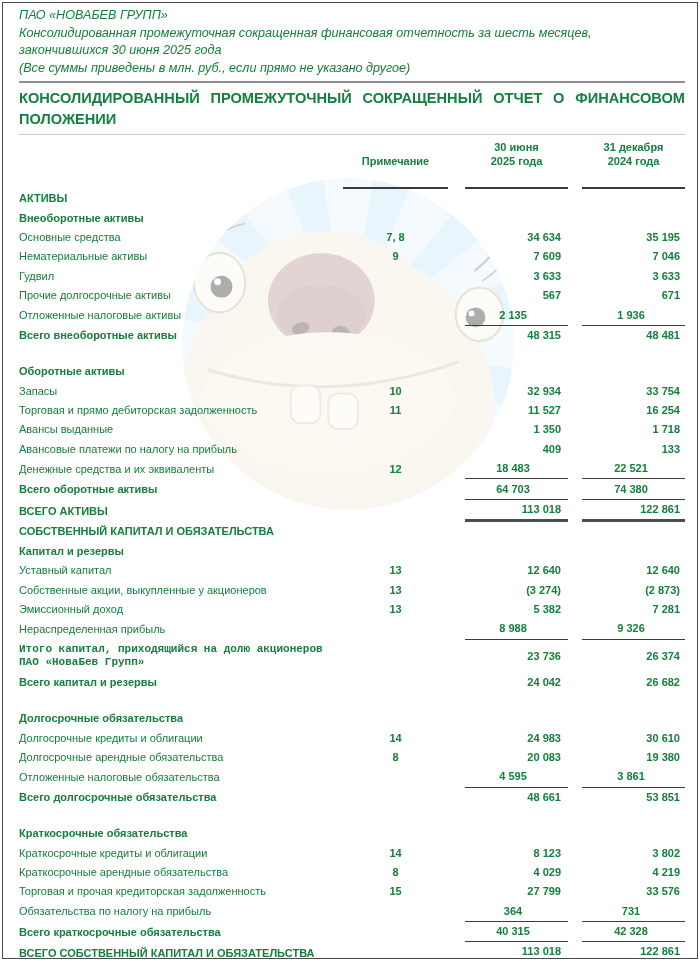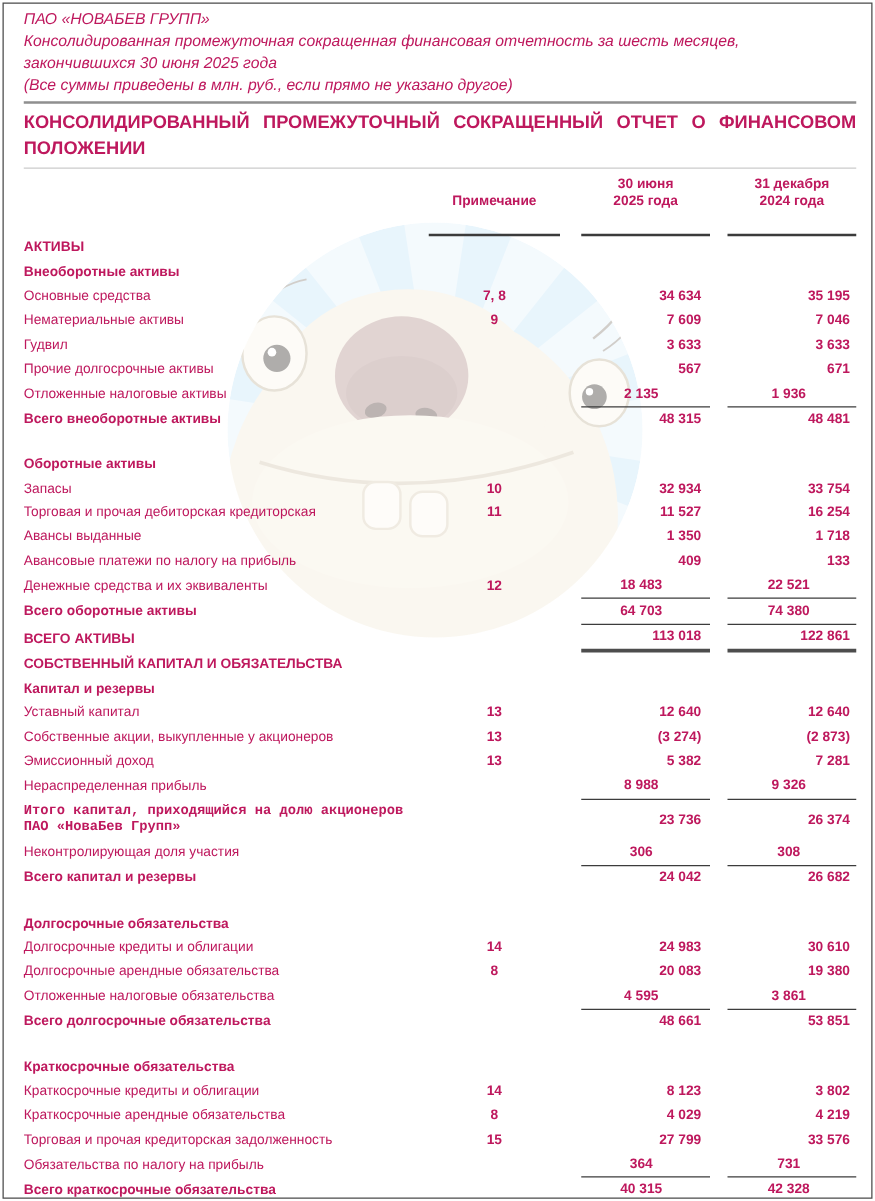--- a/index.html
+++ b/index.html
@@ -1,17 +1,17 @@
 <!DOCTYPE html>
 <html><head>
 <meta charset="utf-8">
 <style>
   html,body{margin:0;padding:0;background:#ffffff;}
   .page{position:relative;width:700px;height:961px;background:#fff;overflow:hidden;
-        font-family:"Liberation Sans",sans-serif;color:#be185d;}
+        font-family:"Liberation Sans",sans-serif;color:#15803d;}
   .frame{position:absolute;inset:2px;border:1px solid #4a4a4a;pointer-events:none;z-index:3;}
   .watermark{position:absolute;left:180px;top:176px;width:340px;height:340px;z-index:0;}
   .content{position:absolute;left:19px;top:7px;width:666px;z-index:1;}
   .intro{font-style:italic;font-size:12.6px;line-height:17.5px;font-weight:500;}
   .rule-gray{border:none;border-top:2.5px solid #8f8f8f;margin:4px 0 5px 0;}
   .doc-title{font-weight:bold;font-size:14.6px;line-height:20.5px;margin:2px 0 0 0;}
   .doc-title .l1{display:block;text-align:justify;text-align-last:justify;}
   .doc-title .l2{display:block;text-align:left;}
   .rule-light{border:none;border-top:1px solid #cccccc;margin:5px 0 0 0;}
   table{border-collapse:separate;border-spacing:0;width:666px;table-layout:fixed;margin-top:0;}
@@ -206,21 +206,21 @@
   </tr>
           <tr class="r-item">
     <td class="c-label">Запасы</td>
     <td class="c-note">10</td>
     <td class="c-gap"></td>
     <td class="c-v1">32 934</td>
     <td class="c-gap"></td>
     <td class="c-v2">33 754</td>
   </tr>
           <tr class="r-item">
-    <td class="c-label">Торговая и прочая дебиторская кредиторская</td>
+    <td class="c-label">Торговая и прямо дебиторская задолженность</td>
     <td class="c-note">11</td>
     <td class="c-gap"></td>
     <td class="c-v1">11 527</td>
     <td class="c-gap"></td>
     <td class="c-v2">16 254</td>
   </tr>
           <tr class="r-item">
     <td class="c-label">Авансы выданные</td>
     <td class="c-note"></td>
     <td class="c-gap"></td>
@@ -308,28 +308,20 @@
     <td class="c-gap"></td>
     <td class="c-v2">9 326</td>
   </tr>
           <tr class="r-total two-line">
     <td class="c-label">Итого капитал, приходящийся на долю акционеров<br>ПАО «НоваБев Групп»</td>
     <td class="c-note"></td>
     <td class="c-gap"></td>
     <td class="c-v1">23 736</td>
     <td class="c-gap"></td>
     <td class="c-v2">26 374</td>
-  </tr>
-          <tr class="r-item rule-below">
-    <td class="c-label">Неконтролирующая доля участия</td>
-    <td class="c-note"></td>
-    <td class="c-gap"></td>
-    <td class="c-v1">306</td>
-    <td class="c-gap"></td>
-    <td class="c-v2">308</td>
   </tr>
           <tr class="r-total">
     <td class="c-label">Всего капитал и резервы</td>
     <td class="c-note"></td>
     <td class="c-gap"></td>
     <td class="c-v1">24 042</td>
     <td class="c-gap"></td>
     <td class="c-v2">26 682</td>
   </tr>
           <tr class="r-spacer">

